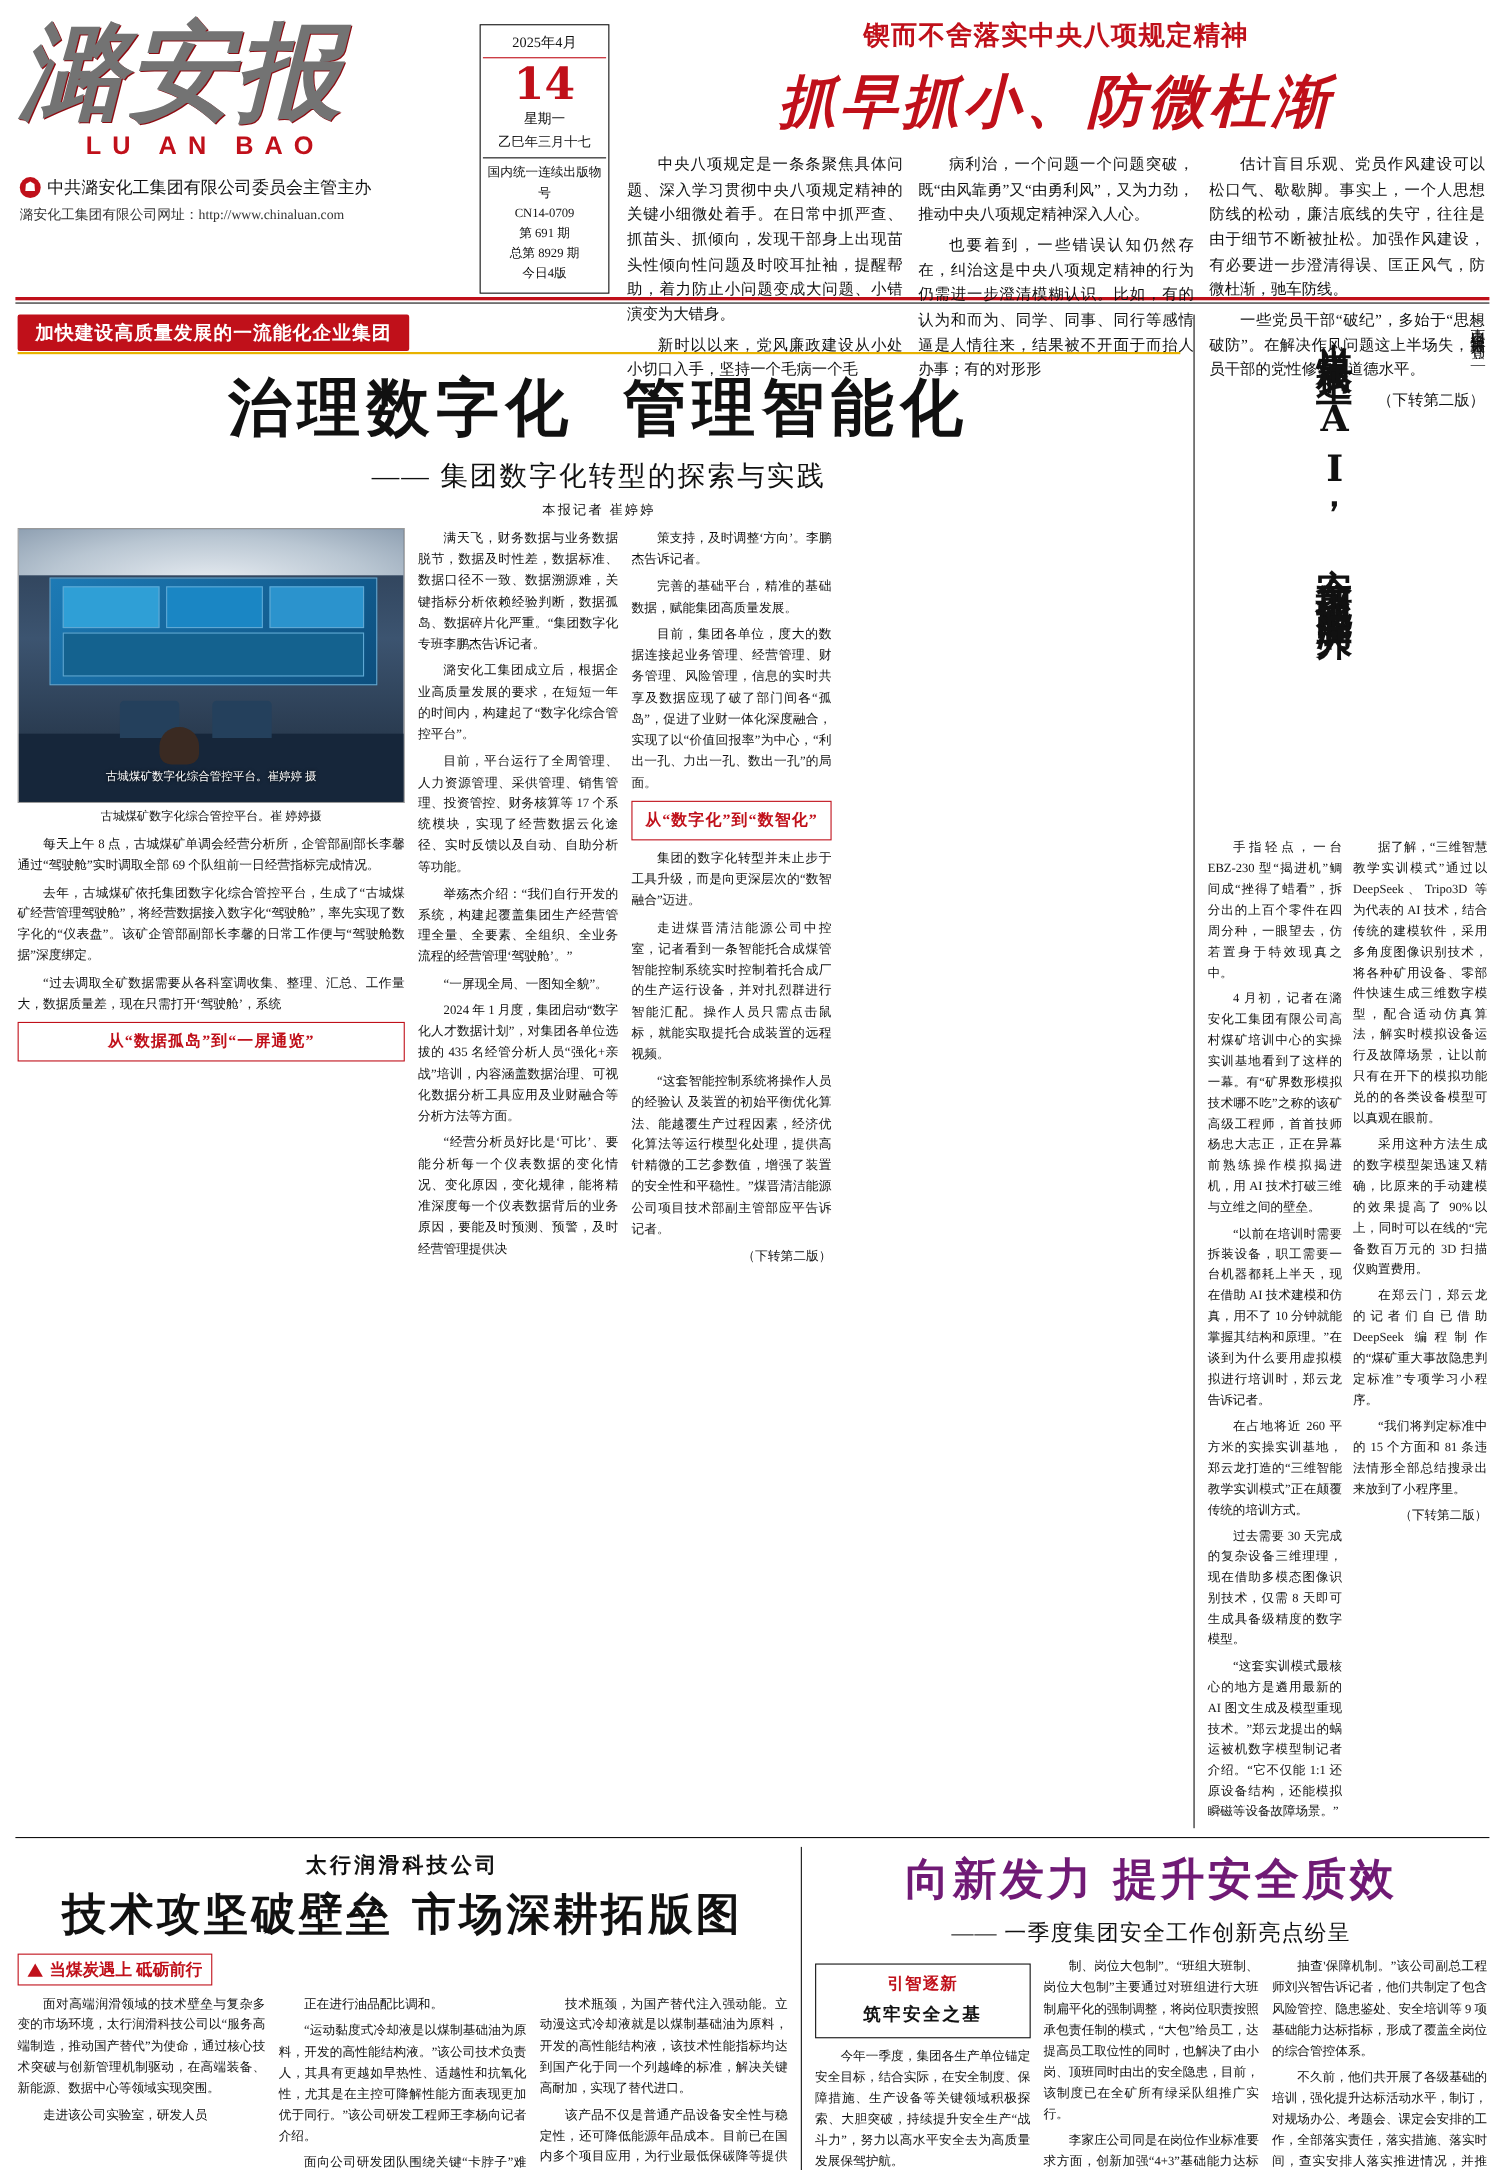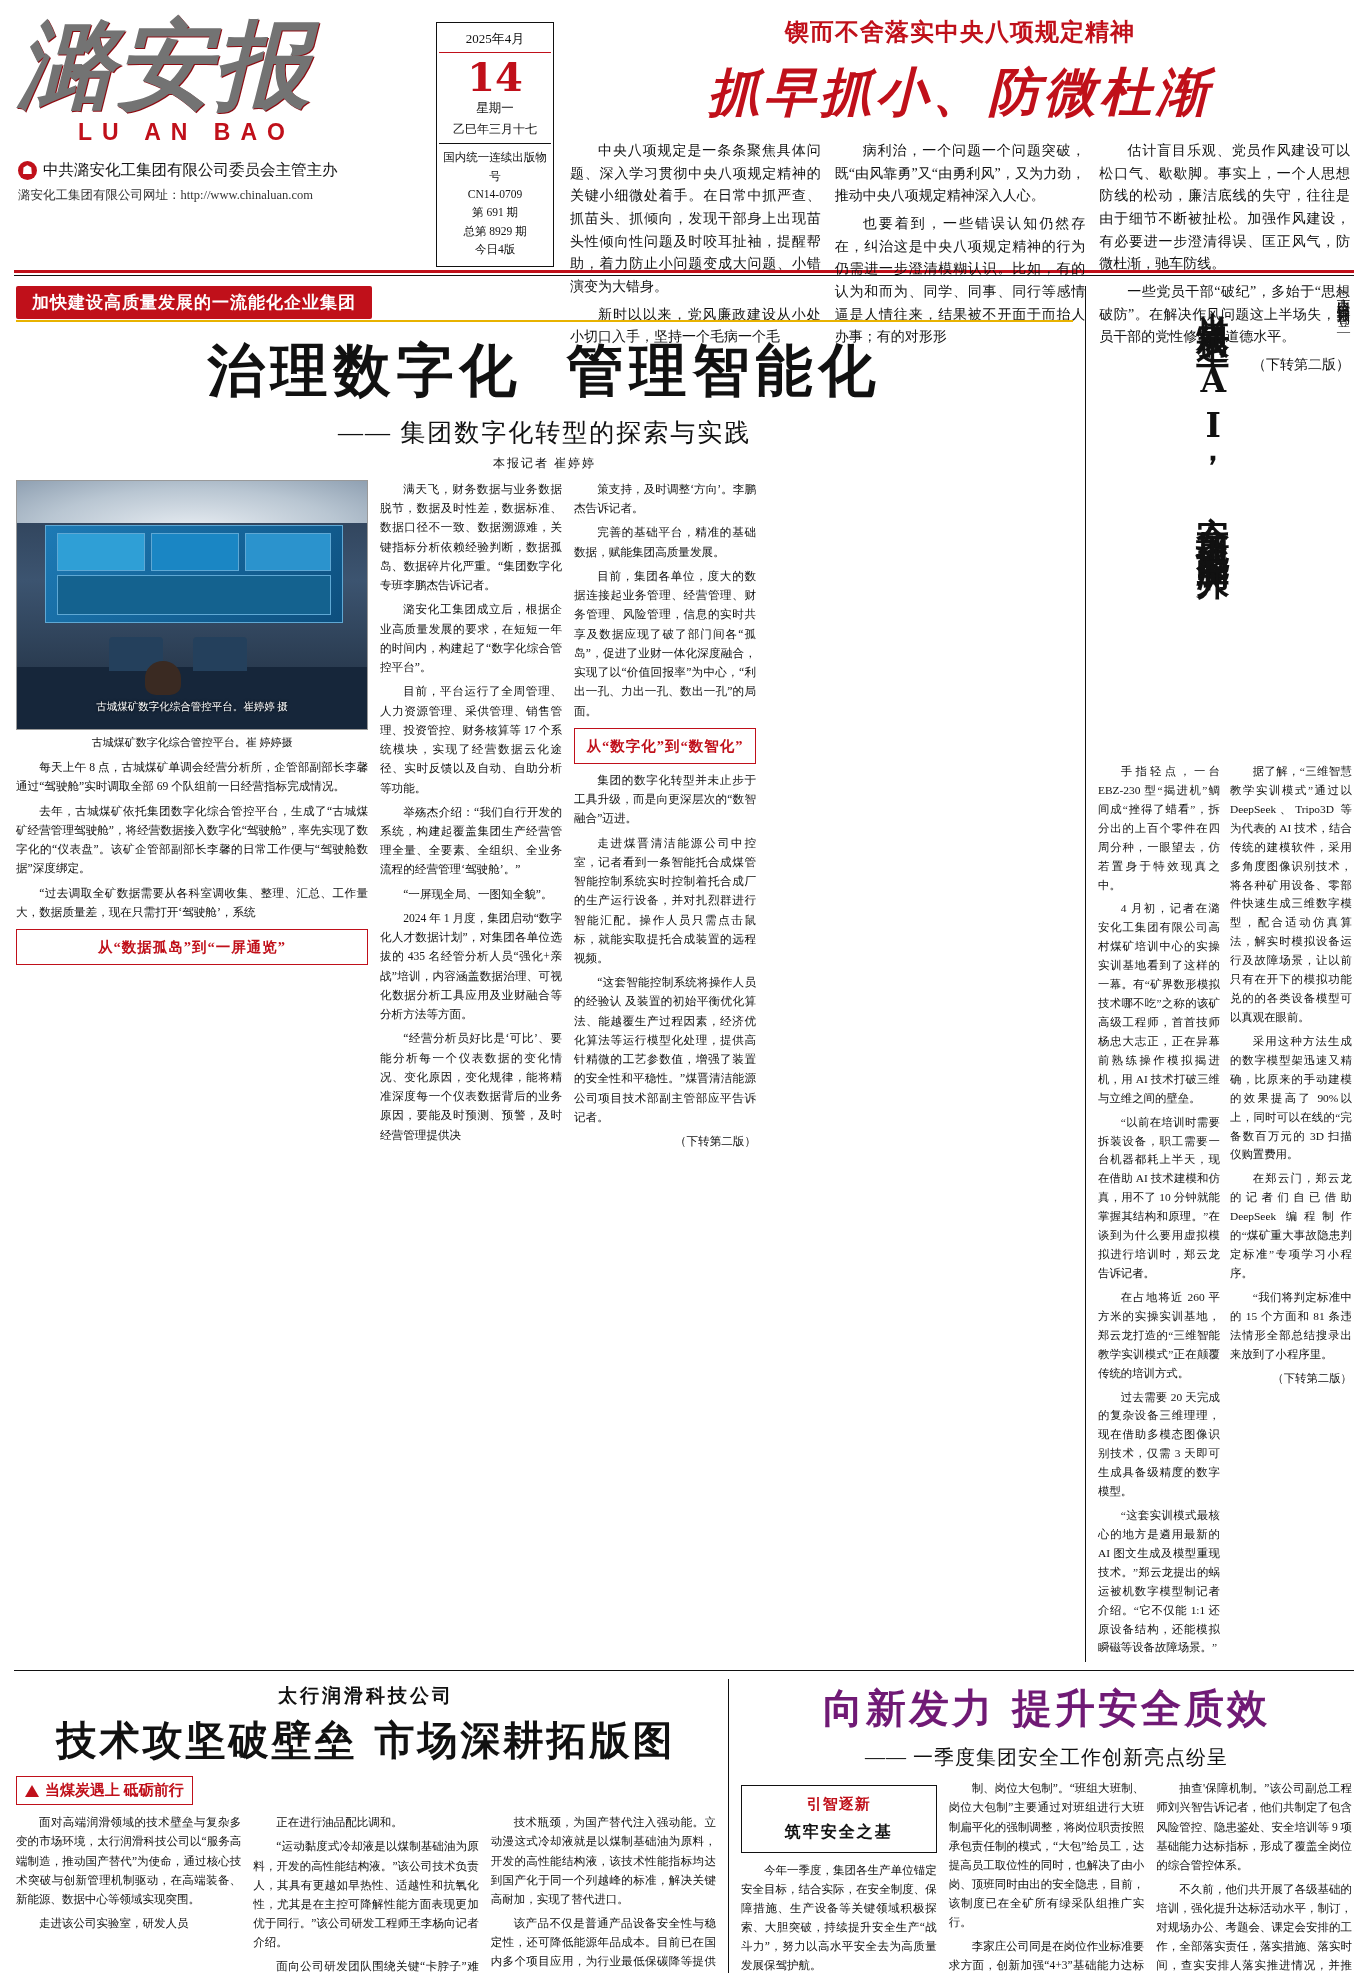--- a/index.html
+++ b/index.html
@@ -265,21 +265,21 @@
       <div class="rtop">
         <div class="vtitle">当煤炭遇上 AI，安全培训也能脑洞大开</div>
         <div class="vkicker">《山西经济日报》刊登——</div>
       </div>
       <div class="right-cols" style="margin-top:6px;">
         <div class="rc">
           <p>手指轻点，一台 EBZ-230 型“揭进机”鲷间成“挫得了蜡看”，拆分出的上百个零件在四周分种，一眼望去，仿若置身于特效现真之中。</p>
           <p>4 月初，记者在潞安化工集团有限公司高村煤矿培训中心的实操实训基地看到了这样的一幕。有“矿界数形模拟技术哪不吃”之称的该矿高级工程师，首首技师杨忠大志正，正在异幕前熟练操作模拟揭进机，用 AI 技术打破三维与立维之间的壁垒。</p>
           <p>“以前在培训时需要拆装设备，职工需要一台机器都耗上半天，现在借助 AI 技术建模和仿真，用不了 10 分钟就能掌握其结构和原理。”在谈到为什么要用虚拟模拟进行培训时，郑云龙告诉记者。</p>
           <p>在占地将近 260 平方米的实操实训基地，郑云龙打造的“三维智能教学实训模式”正在颠覆传统的培训方式。</p>
-          <p>过去需要 20 天完成的复杂设备三维理理，现在借助多模态图像识别技术，仅需 3 天即可生成具备级精度的数字模型。</p>
+          <p>过去需要 30 天完成的复杂设备三维理理，现在借助多模态图像识别技术，仅需 8 天即可生成具备级精度的数字模型。</p>
           <p>“这套实训模式最核心的地方是遴用最新的 AI 图文生成及模型重现技术。”郑云龙提出的蜗运被机数字模型制记者介绍。“它不仅能 1:1 还原设备结构，还能模拟瞬磁等设备故障场景。”</p>
         </div>
         <div class="rc">
           <p>据了解，“三维智慧教学实训模式”通过以 DeepSeek、Tripo3D 等为代表的 AI 技术，结合传统的建模软件，采用多角度图像识别技术，将各种矿用设备、零部件快速生成三维数字模型，配合适动仿真算法，解实时模拟设备运行及故障场景，让以前只有在开下的模拟功能兑的的各类设备模型可以真观在眼前。</p>
           <p>采用这种方法生成的数字模型架迅速又精确，比原来的手动建模的效果提高了 90%以上，同时可以在线的“完备数百万元的 3D 扫描仪购置费用。</p>
           <p>在郑云门，郑云龙的记者们自已借助 DeepSeek 编程制作的“煤矿重大事故隐患判定标准”专项学习小程序。</p>
           <p>“我们将判定标准中的 15 个方面和 81 条违法情形全部总结搜录出来放到了小程序里。</p>
           <p style="text-indent:0;text-align:right">（下转第二版）</p>
         </div>
       </div>

